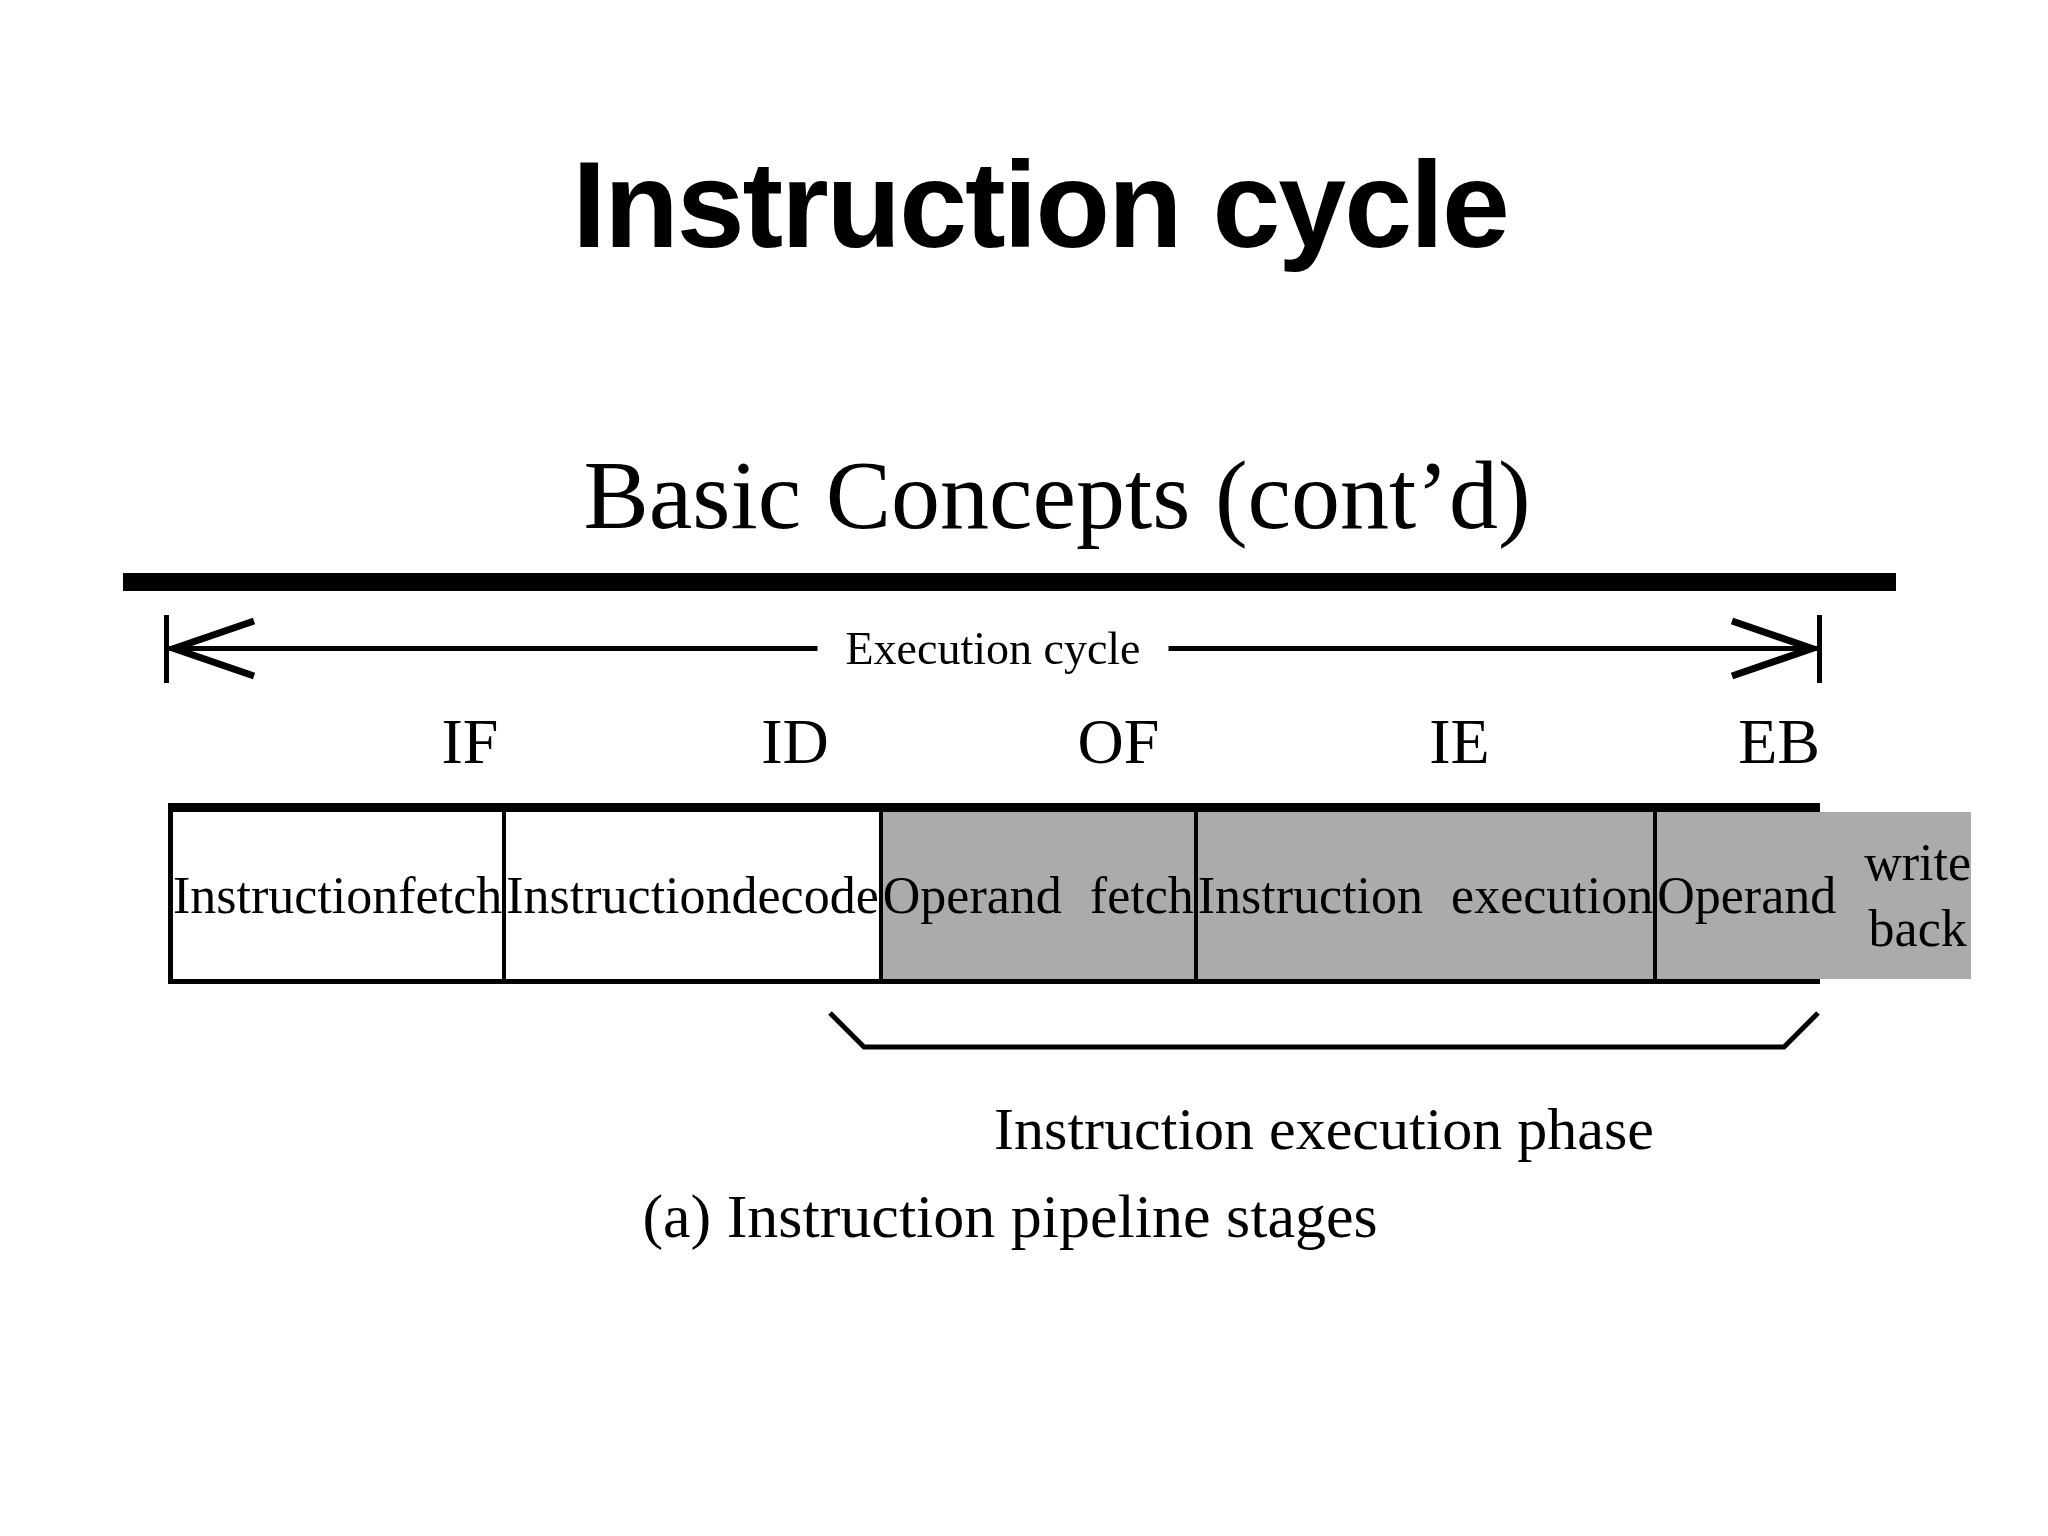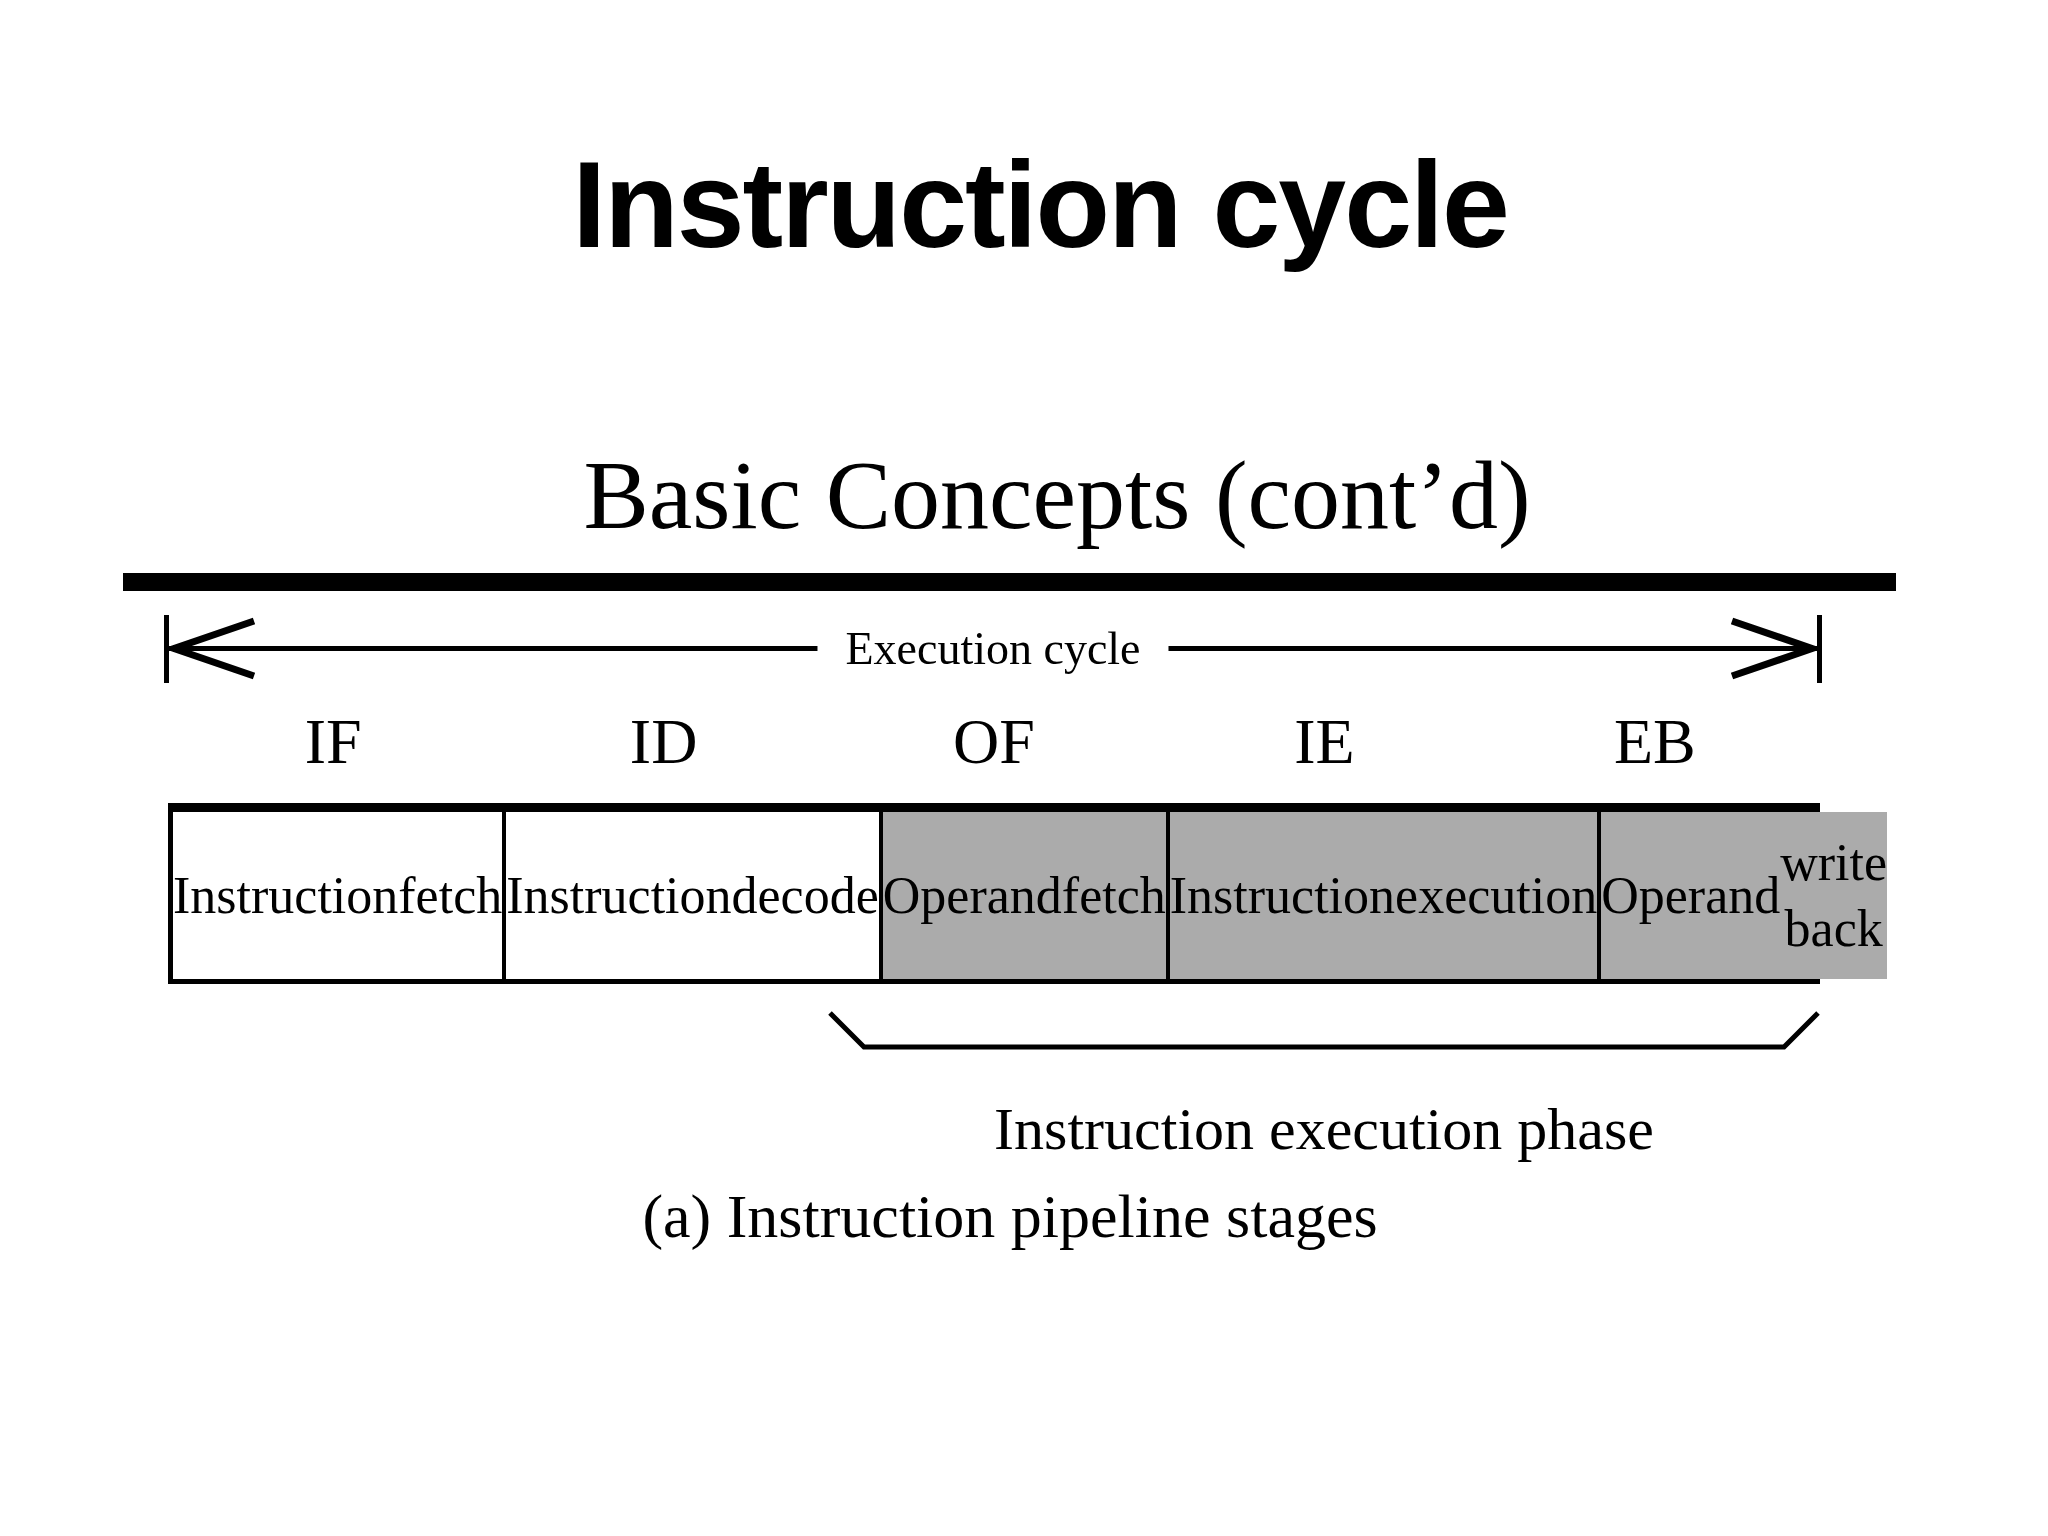--- a/index.html
+++ b/index.html
@@ -75,21 +75,21 @@
 
   
   .stage-abbrs {
     left: 168px;
     top: 710px;
     width: 1652px;
     display: flex;
   }
   .stage-abbrs span {
     flex: 1;
-    text-align: center;
+    text-align: right;
     font-size: 64px;
     line-height: 64px;
   }
 
   
   .stage-table {
     left: 168px;
     top: 803px;
     width: 1652px;
     height: 181px;
@@ -103,21 +103,21 @@
     flex: 1;
     display: flex;
     align-items: center;
     justify-content: center;
     border-left: 4px solid var(--ink, #000000);
     font-size: 52px;
     line-height: 66px;
     text-align: center;
   }
   .stage-cell:first-child { border-left: none; }
-  .stage-cell.shaded { background: var(--shaded, #ababab); }
+  .stage-cell.shaded { background: var(--shaded, #ababab); gap: 28px; }
 
   
   .phase-bracket {
     left: 826px;
     top: 1009px;
   }
 
   .phase-label {
     left: 826px;
     top: 1054px;

